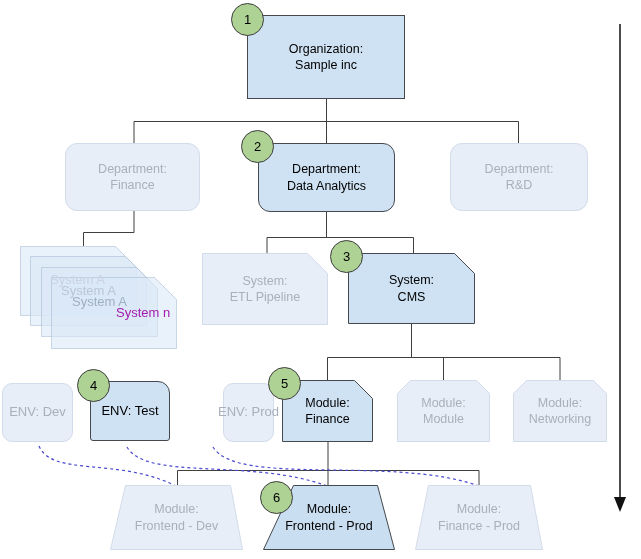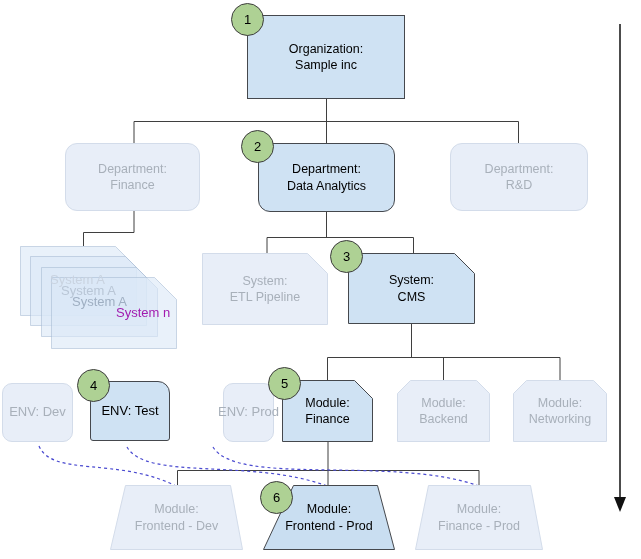--- a/index.html
+++ b/index.html
@@ -169,21 +169,21 @@
       <span>Finance</span>
     </div>
   </div>
 
   <div class="node faded" style="left:397px;top:380px;width:93px;height:62px;">
     <svg class="shape-svg" viewBox="0 0 93 62">
       <polygon points="13.5,0.5 79.5,0.5 92.5,13.5 92.5,61.5 0.5,61.5 0.5,13.5"></polygon>
     </svg>
     <div class="label">
       <span>Module:</span>
-      <span>Backend</span>
+      <span>Module</span>
     </div>
   </div>
 
   <div class="node faded" style="left:513px;top:380px;width:94px;height:62px;">
     <svg class="shape-svg" viewBox="0 0 94 62">
       <polygon points="13.5,0.5 80.5,0.5 93.5,13.5 93.5,61.5 0.5,61.5 0.5,13.5"></polygon>
     </svg>
     <div class="label">
       <span>Module:</span>
       <span>Networking</span>

